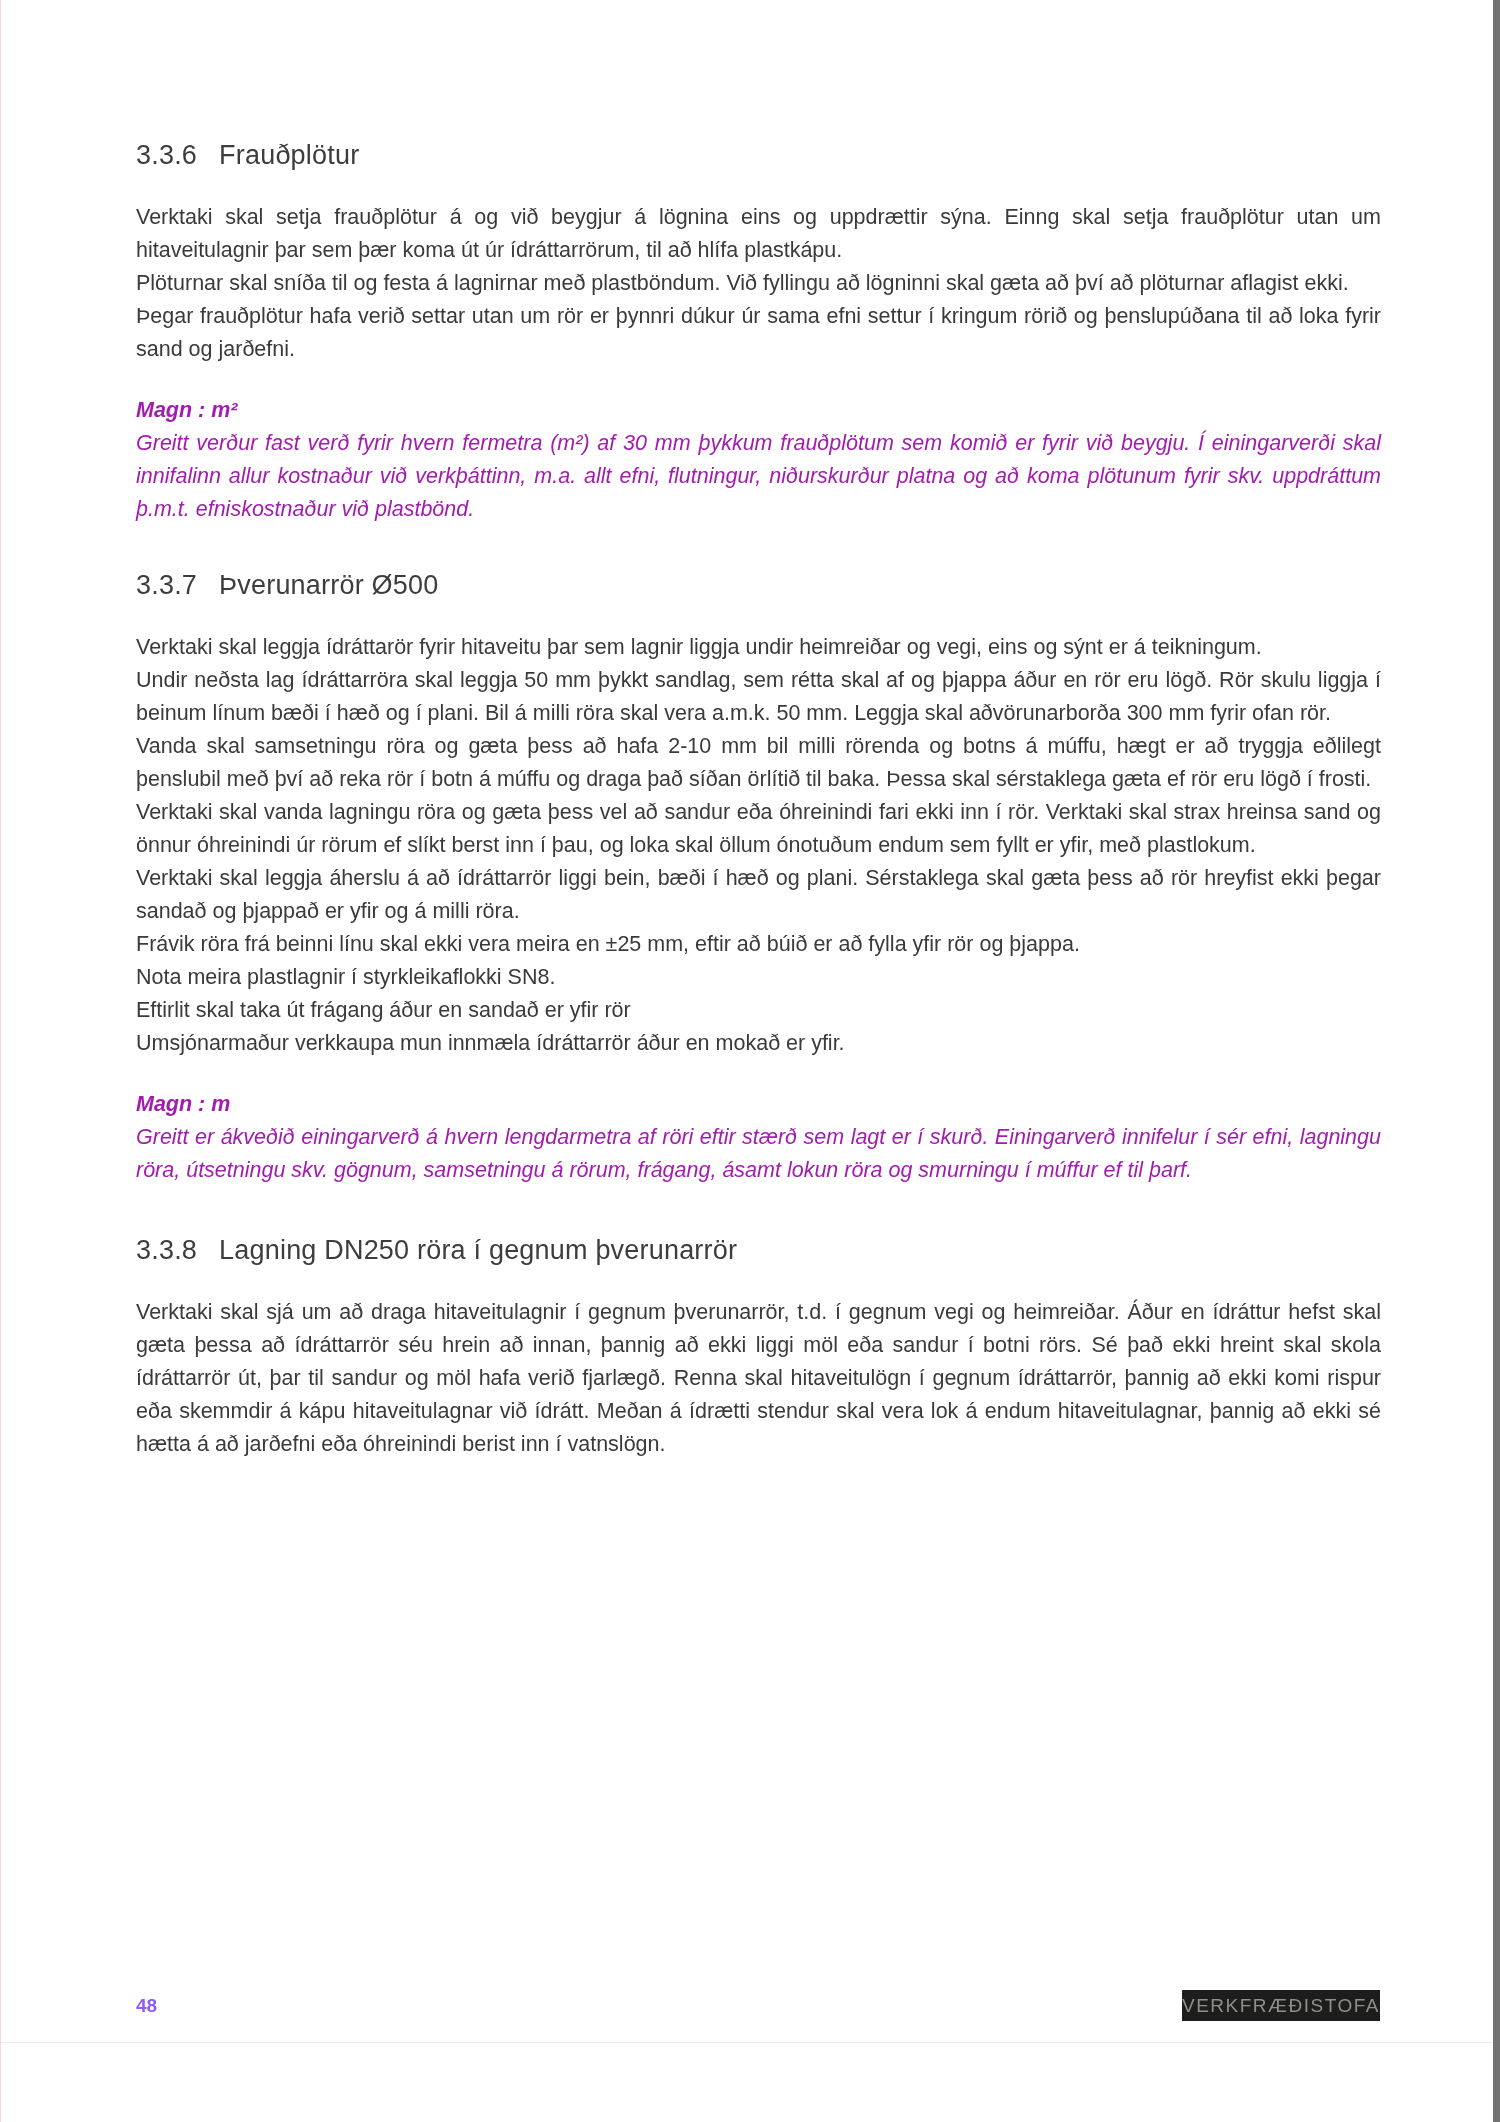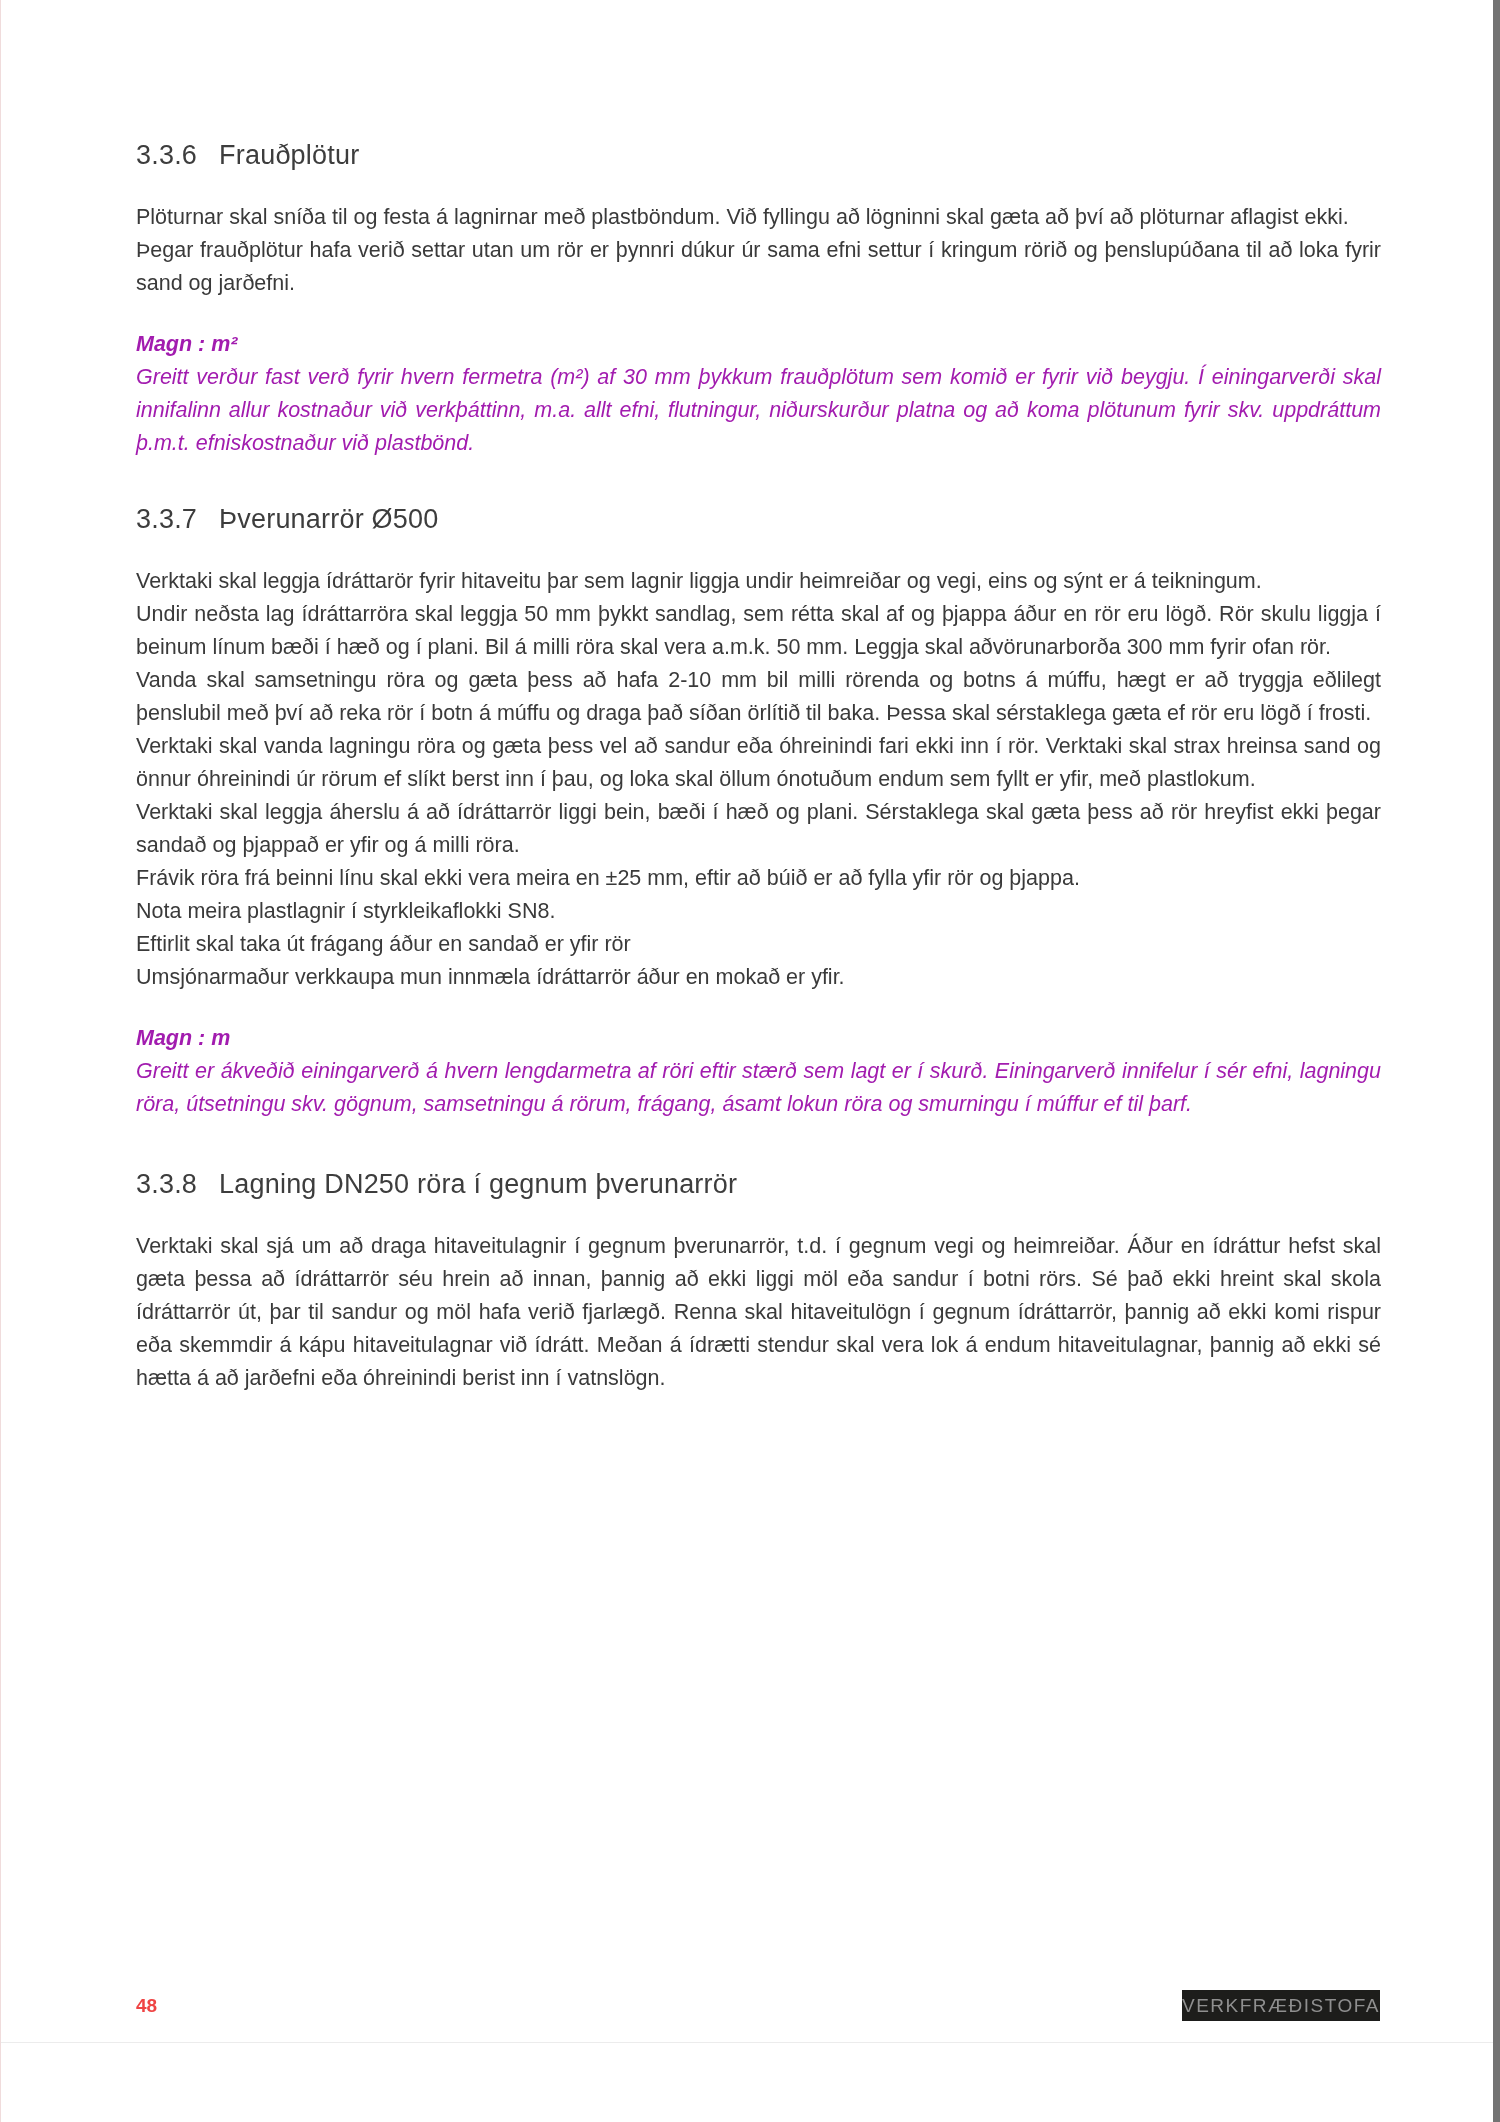--- a/index.html
+++ b/index.html
@@ -54,21 +54,21 @@
     left: 135px;
     right: 113px;
     top: 1990px;
     display: flex;
     justify-content: space-between;
     align-items: center;
   }
   .page-num {
     font-size: 19px;
     font-weight: 700;
-    color: #ef4444;
+    color: #8b5cf6;
   }
   .logo { display: flex; align-items: stretch; height: 31px; }
   .logo-red {
     background: #e2001a;
     color: #ffffff;
     font-weight: 700;
     font-style: italic;
     font-size: 22px;
     display: flex;
     align-items: center;
@@ -97,20 +97,21 @@
 </style>
 </head>
 <body>
 
 <div class="page">
   <main class="content">
 
     <section>
       <h2 class="heading"><span class="h-num">3.3.6</span><span class="h-title">Frauðplötur</span></h2>
       <div class="section-body">
+        <p>Verktaki skal setja frauðplötur á og við beygjur á lögnina eins og uppdrættir sýna. Einng skal setja frauðplötur utan um hitaveitulagnir þar sem þær koma út úr ídráttarrörum, til að hlífa plastkápu.</p>
         <p>Plöturnar skal sníða til og festa á lagnirnar með plastböndum. Við fyllingu að lögninni skal gæta að því að plöturnar aflagist ekki.</p>
         <p>Þegar frauðplötur hafa verið settar utan um rör er þynnri dúkur úr sama efni settur í kringum rörið og þenslupúðana til að loka fyrir sand og jarðefni.</p>
       </div>
       <div class="magn">
         <p class="magn-label">Magn : m²</p>
         <p class="magn-text">Greitt verður fast verð fyrir hvern fermetra (m²) af 30 mm þykkum frauðplötum sem komið er fyrir við beygju. Í einingarverði skal innifalinn allur kostnaður við verkþáttinn, m.a. allt efni, flutningur, niðurskurður platna og að koma plötunum fyrir skv. uppdráttum þ.m.t. efniskostnaður við plastbönd.</p>
       </div>
     </section>
 
     <section class="sec-gap-2">

